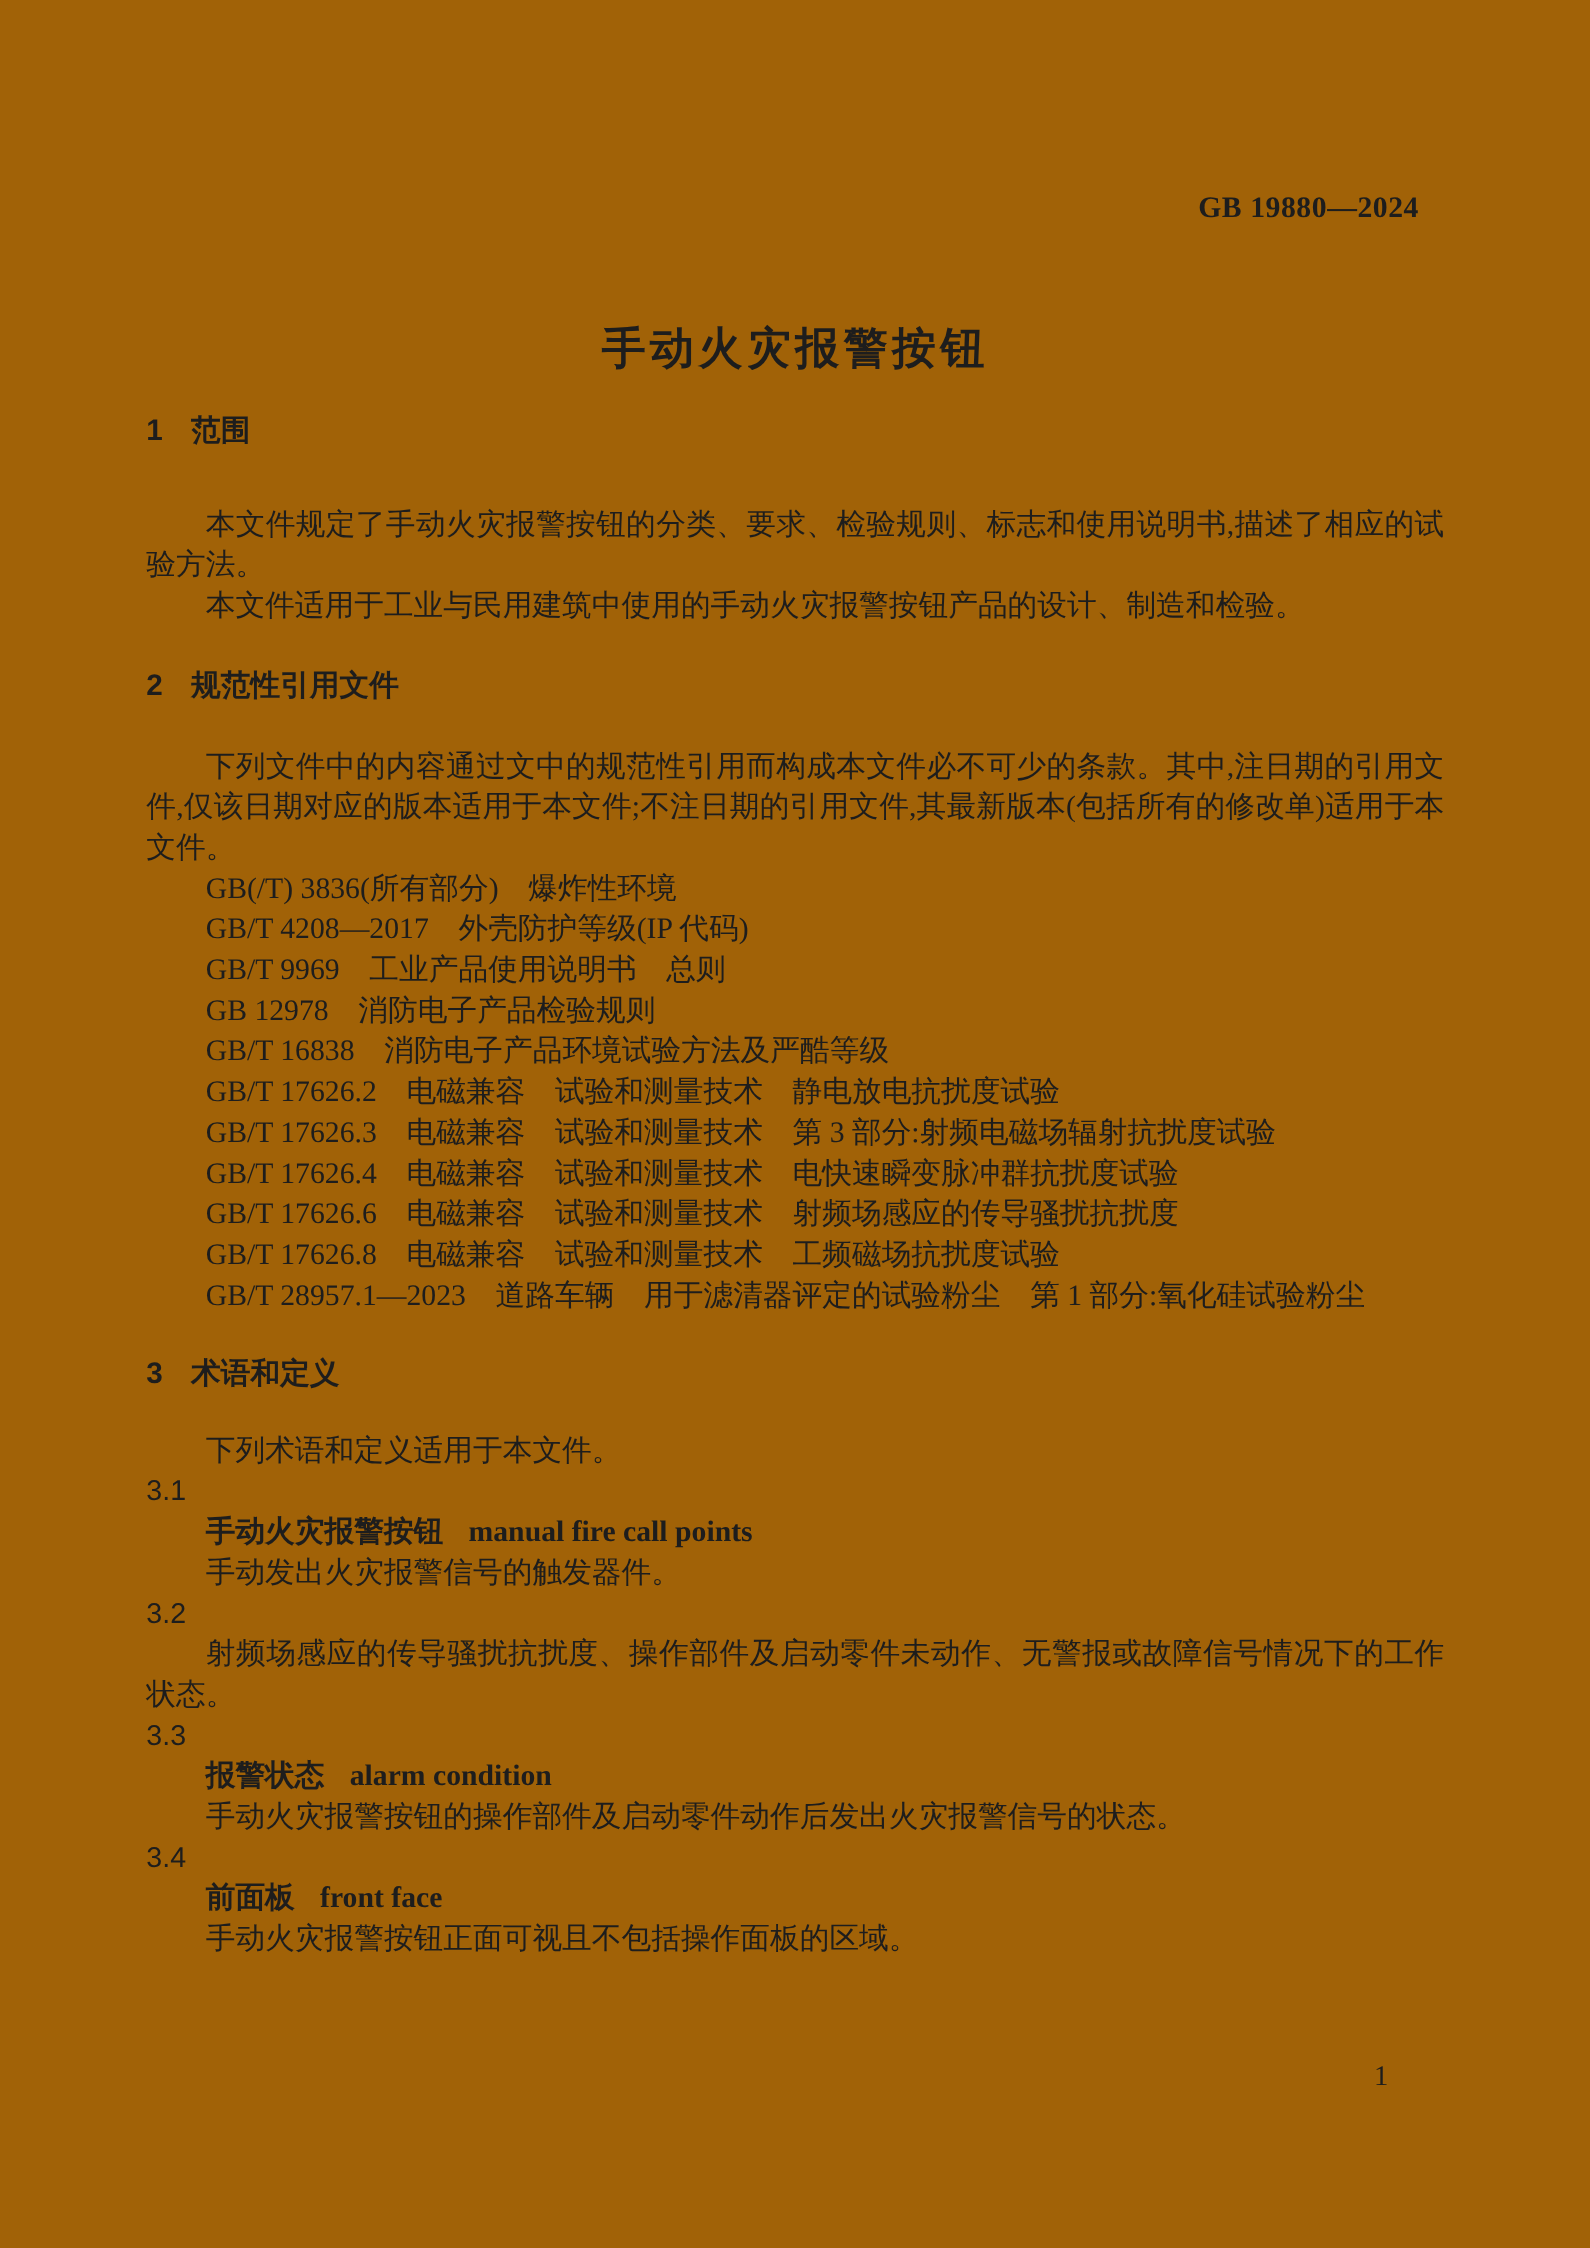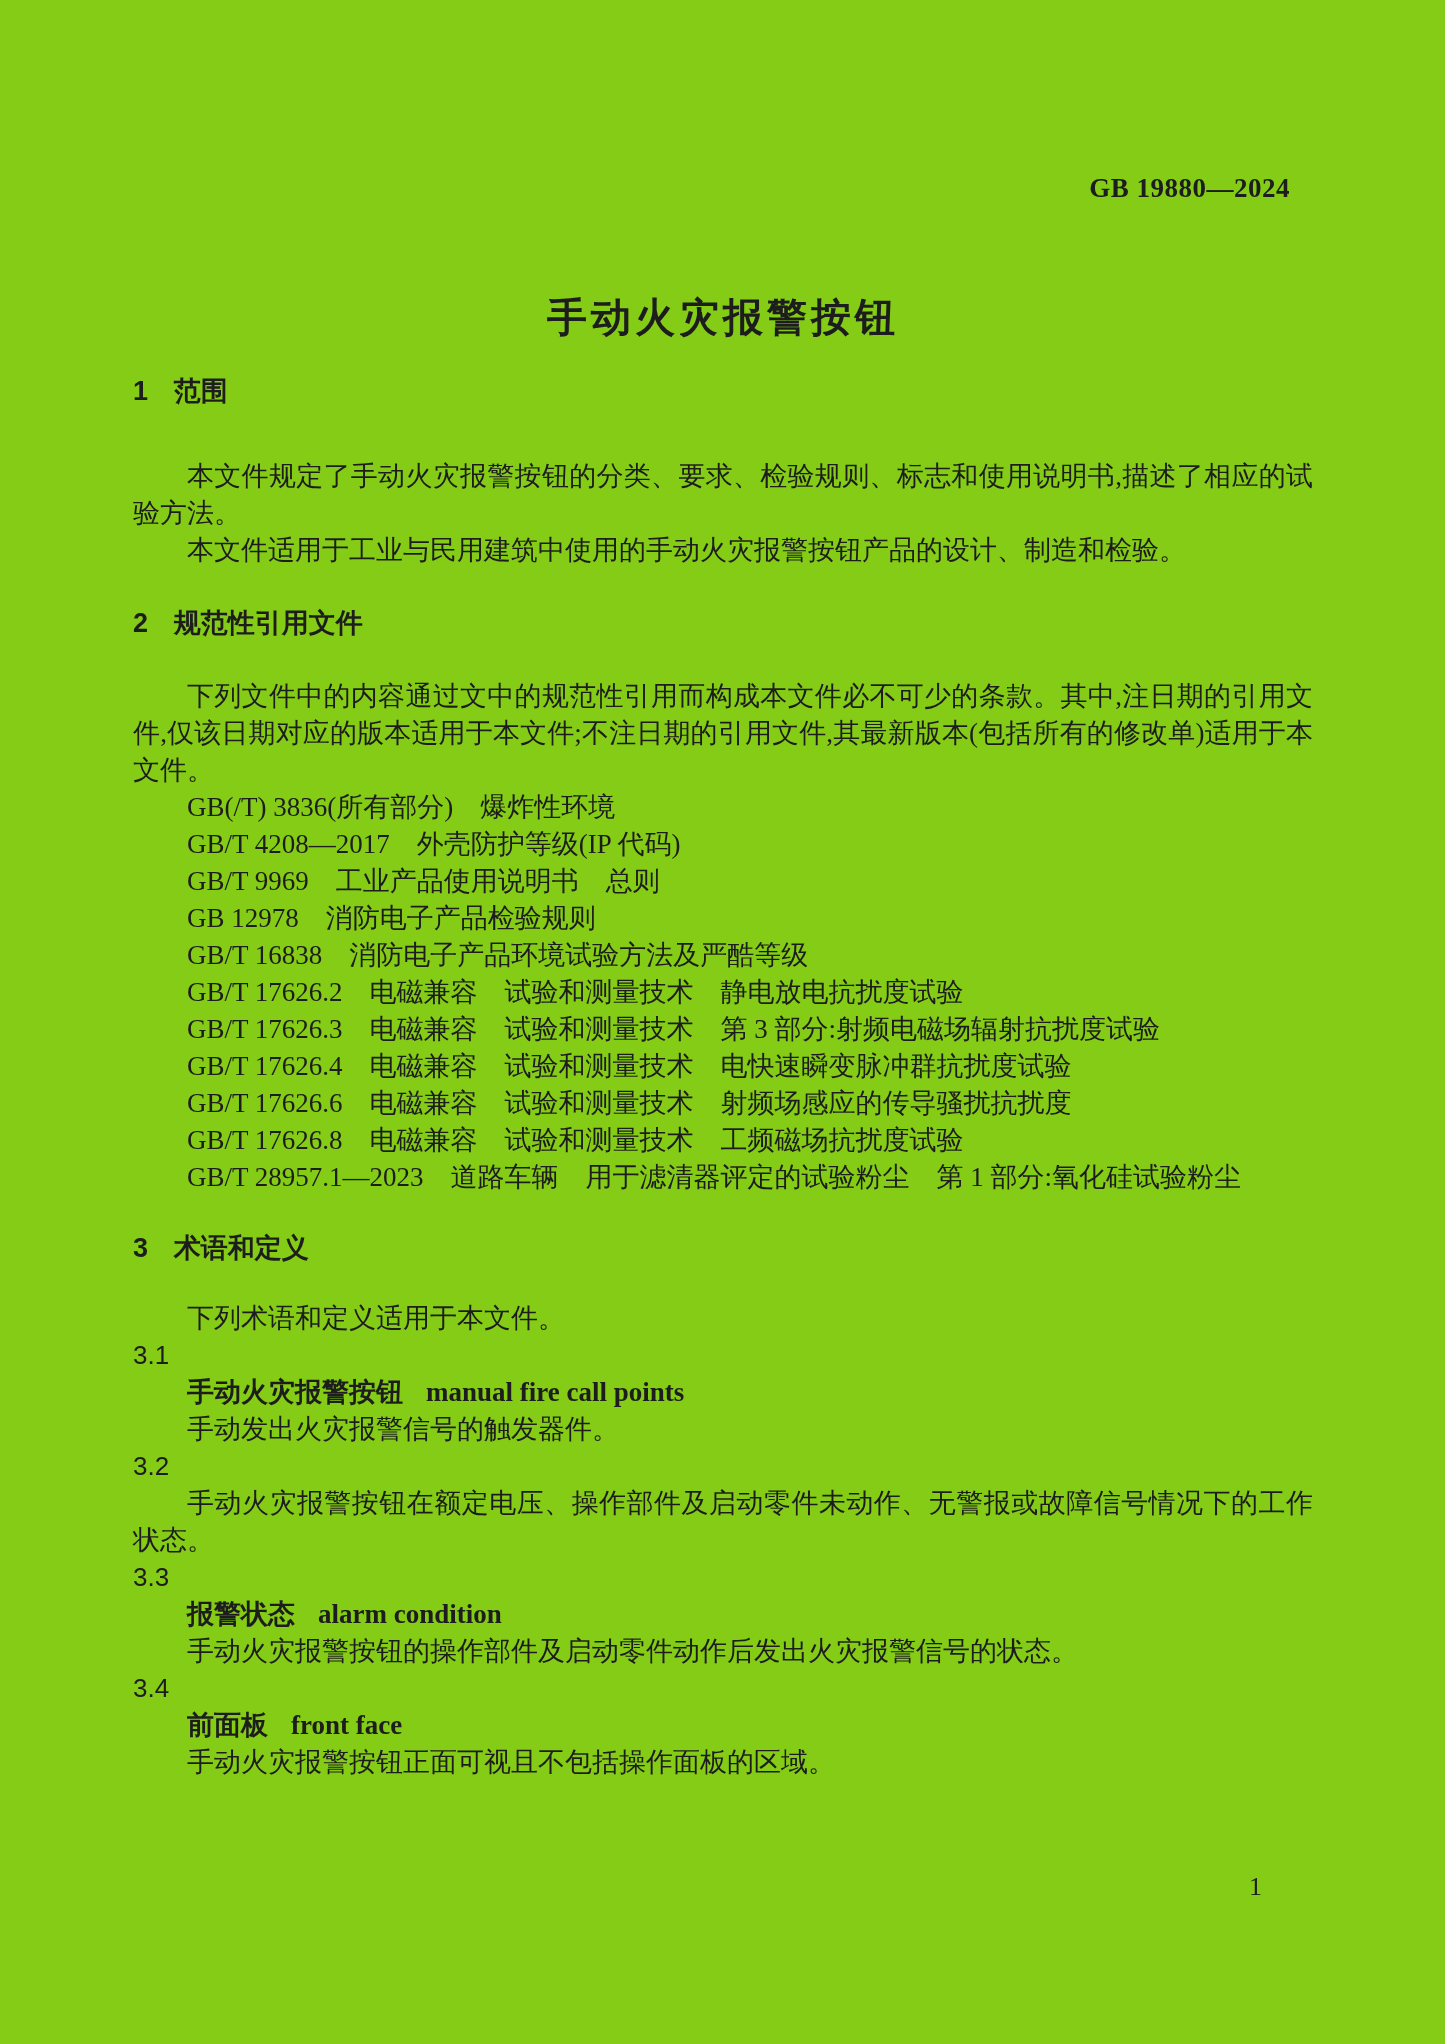--- a/index.html
+++ b/index.html
@@ -1,21 +1,21 @@
 <!DOCTYPE html>
 <html><head>
 <meta charset="utf-8">
 <style>
   * { margin: 0; padding: 0; box-sizing: border-box; }
   html, body { background: #ffffff; }
   .page {
     position: relative;
     width: 1445px;
     height: 2044px;
-    background: #84cc16;
+    background: #a16207;
     color: #1d1d1d;
     font-family: "Liberation Serif", serif;
     font-size: 27px;
     overflow: hidden;
   }
   .content {
     padding-left: 133px;
     padding-right: 132px;
   }
   .doc-number {
@@ -147,21 +147,21 @@
       <div>
         <div class="clause-no">3.1</div>
         <div class="term-name">
           <span class="term-zh">手动火灾报警按钮</span><span class="term-en">manual fire call points</span>
         </div>
         <p class="term-def">手动发出火灾报警信号的触发器件。</p>
       </div>
 
       <div>
         <div class="clause-no">3.2</div>
-        <p class="term-def">手动火灾报警按钮在额定电压、操作部件及启动零件未动作、无警报或故障信号情况下的工作状态。</p>
+        <p class="term-def">射频场感应的传导骚扰抗扰度、操作部件及启动零件未动作、无警报或故障信号情况下的工作状态。</p>
       </div>
 
       <div>
         <div class="clause-no">3.3</div>
         <div class="term-name">
           <span class="term-zh">报警状态</span><span class="term-en">alarm condition</span>
         </div>
         <p class="term-def">手动火灾报警按钮的操作部件及启动零件动作后发出火灾报警信号的状态。</p>
       </div>
 

